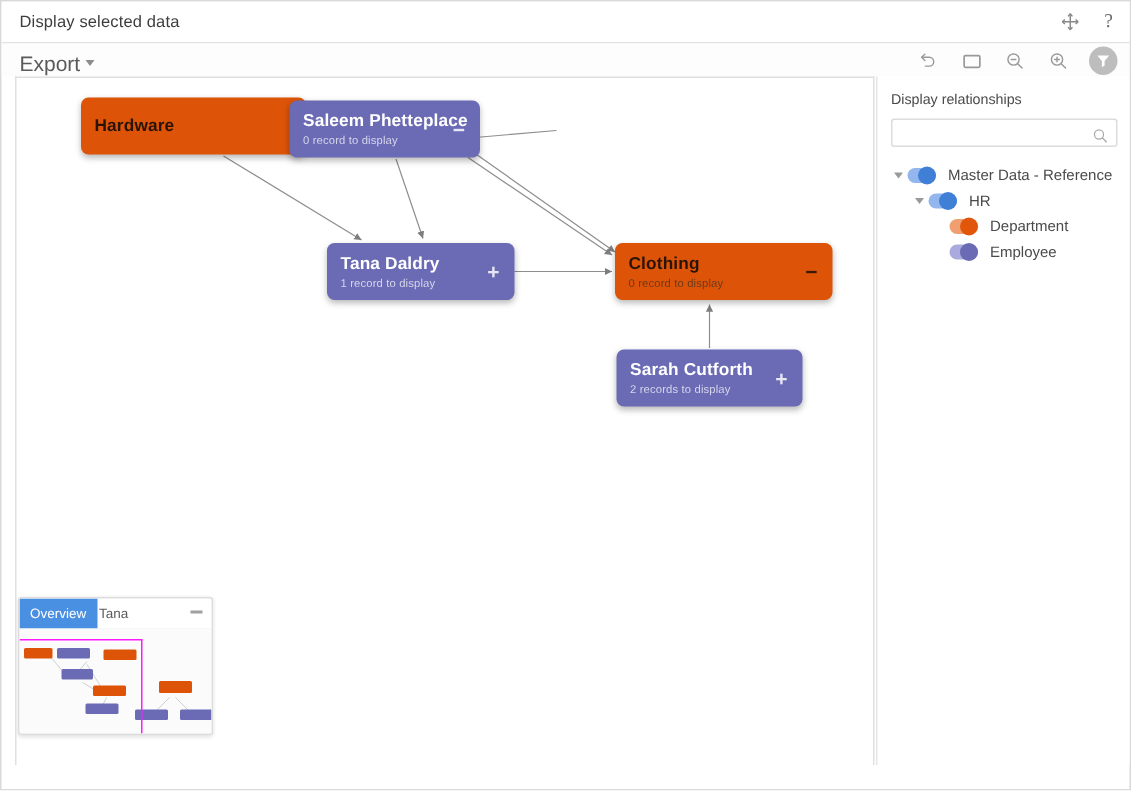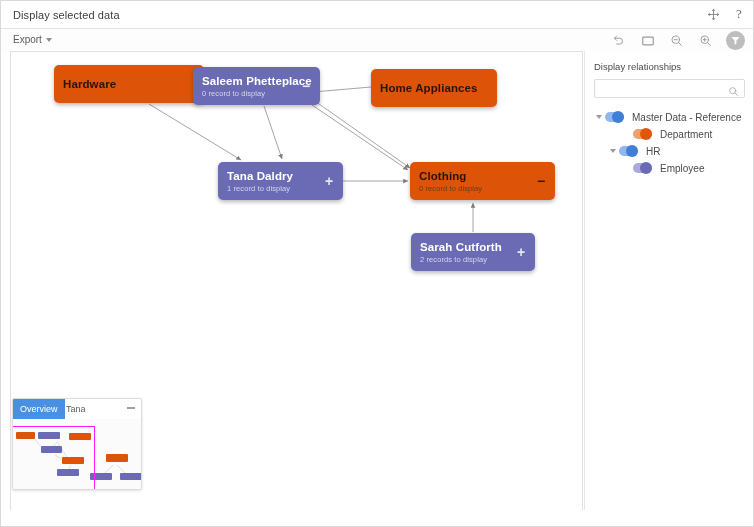--- a/index.html
+++ b/index.html
@@ -34,21 +34,21 @@
   .tb-ic svg{display:block;}
   .tb-ic.help{font-size:13px;color:#6d6d6d;font-family:"Liberation Serif",serif;}
 
   
   .toolbar{
     position:absolute;left:0;top:28px;width:754px;height:22px;
     background:#fdfdfd;box-sizing:border-box;
   }
   .export-btn{
     position:absolute;left:12px;top:5px;
-    font-size:10px;color:#5a5a5a;cursor:pointer;
+    font-size:14px;color:#5a5a5a;cursor:pointer;
     display:flex;align-items:center;gap:4px;
   }
   .caret{
     width:0;height:0;border-left:3px solid transparent;border-right:3px solid transparent;
     border-top:4px solid #8d8d8d;display:inline-block;
   }
   .tools{position:absolute;right:10px;top:2px;display:flex;align-items:center;gap:12px;}
   .tool{width:17px;height:17px;display:flex;align-items:center;justify-content:center;cursor:pointer;color:#9a9a9a;}
   .tool svg{display:block;}
   .tool.filter{
@@ -255,23 +255,20 @@
     <div class="node orange single" style="left:43px;top:13px;width:150px;height:38px;">
       <div class="n-title">Hardware</div>
     </div>
 
     <div class="node purple" style="left:182px;top:15px;width:127px;height:38px;">
       <div class="n-title">Saleem Phetteplace</div>
       <div class="n-sub">0 record to display</div>
       <div class="n-btn">−</div>
     </div>
 
-    <div class="node orange single" style="left:360px;top:17px;width:126px;height:38px;">
-      <div class="n-title">Home Appliances</div>
-    </div>
 
     <div class="node purple" style="left:207px;top:110px;width:125px;height:38px;">
       <div class="n-title">Tana Daldry</div>
       <div class="n-sub">1 record to display</div>
       <div class="n-btn">+</div>
     </div>
 
     <div class="node orange" style="left:399px;top:110px;width:145px;height:38px;">
       <div class="n-title">Clothing</div>
       <div class="n-sub">0 record to display</div>
@@ -334,40 +331,40 @@
       <div class="trow" style="padding-left:0px;">
         <span class="twist">
             <i></i>
           </span>
         <span class="toggle blue">
             <span class="knob"></span>
           </span>
         <span class="tlabel">Master Data - Reference</span>
       </div>
 
+      <div class="trow" style="padding-left:14px;">
+        <span class="twist">
+            <i></i>
+          </span>
+        <span class="toggle blue">
+            <span class="knob"></span>
+          </span>
+        <span class="tlabel">HR</span>
+      </div>
+
       <div class="trow" style="padding-left:28px;">
         <span class="twist blank">
             <i></i>
           </span>
         <span class="toggle orange">
             <span class="knob"></span>
           </span>
         <span class="tlabel">Department</span>
       </div>
 
-      <div class="trow" style="padding-left:14px;">
-        <span class="twist">
-            <i></i>
-          </span>
-        <span class="toggle blue">
-            <span class="knob"></span>
-          </span>
-        <span class="tlabel">HR</span>
-      </div>
-
       <div class="trow" style="padding-left:28px;">
         <span class="twist blank">
             <i></i>
           </span>
         <span class="toggle purple">
             <span class="knob"></span>
           </span>
         <span class="tlabel">Employee</span>
       </div>
 

